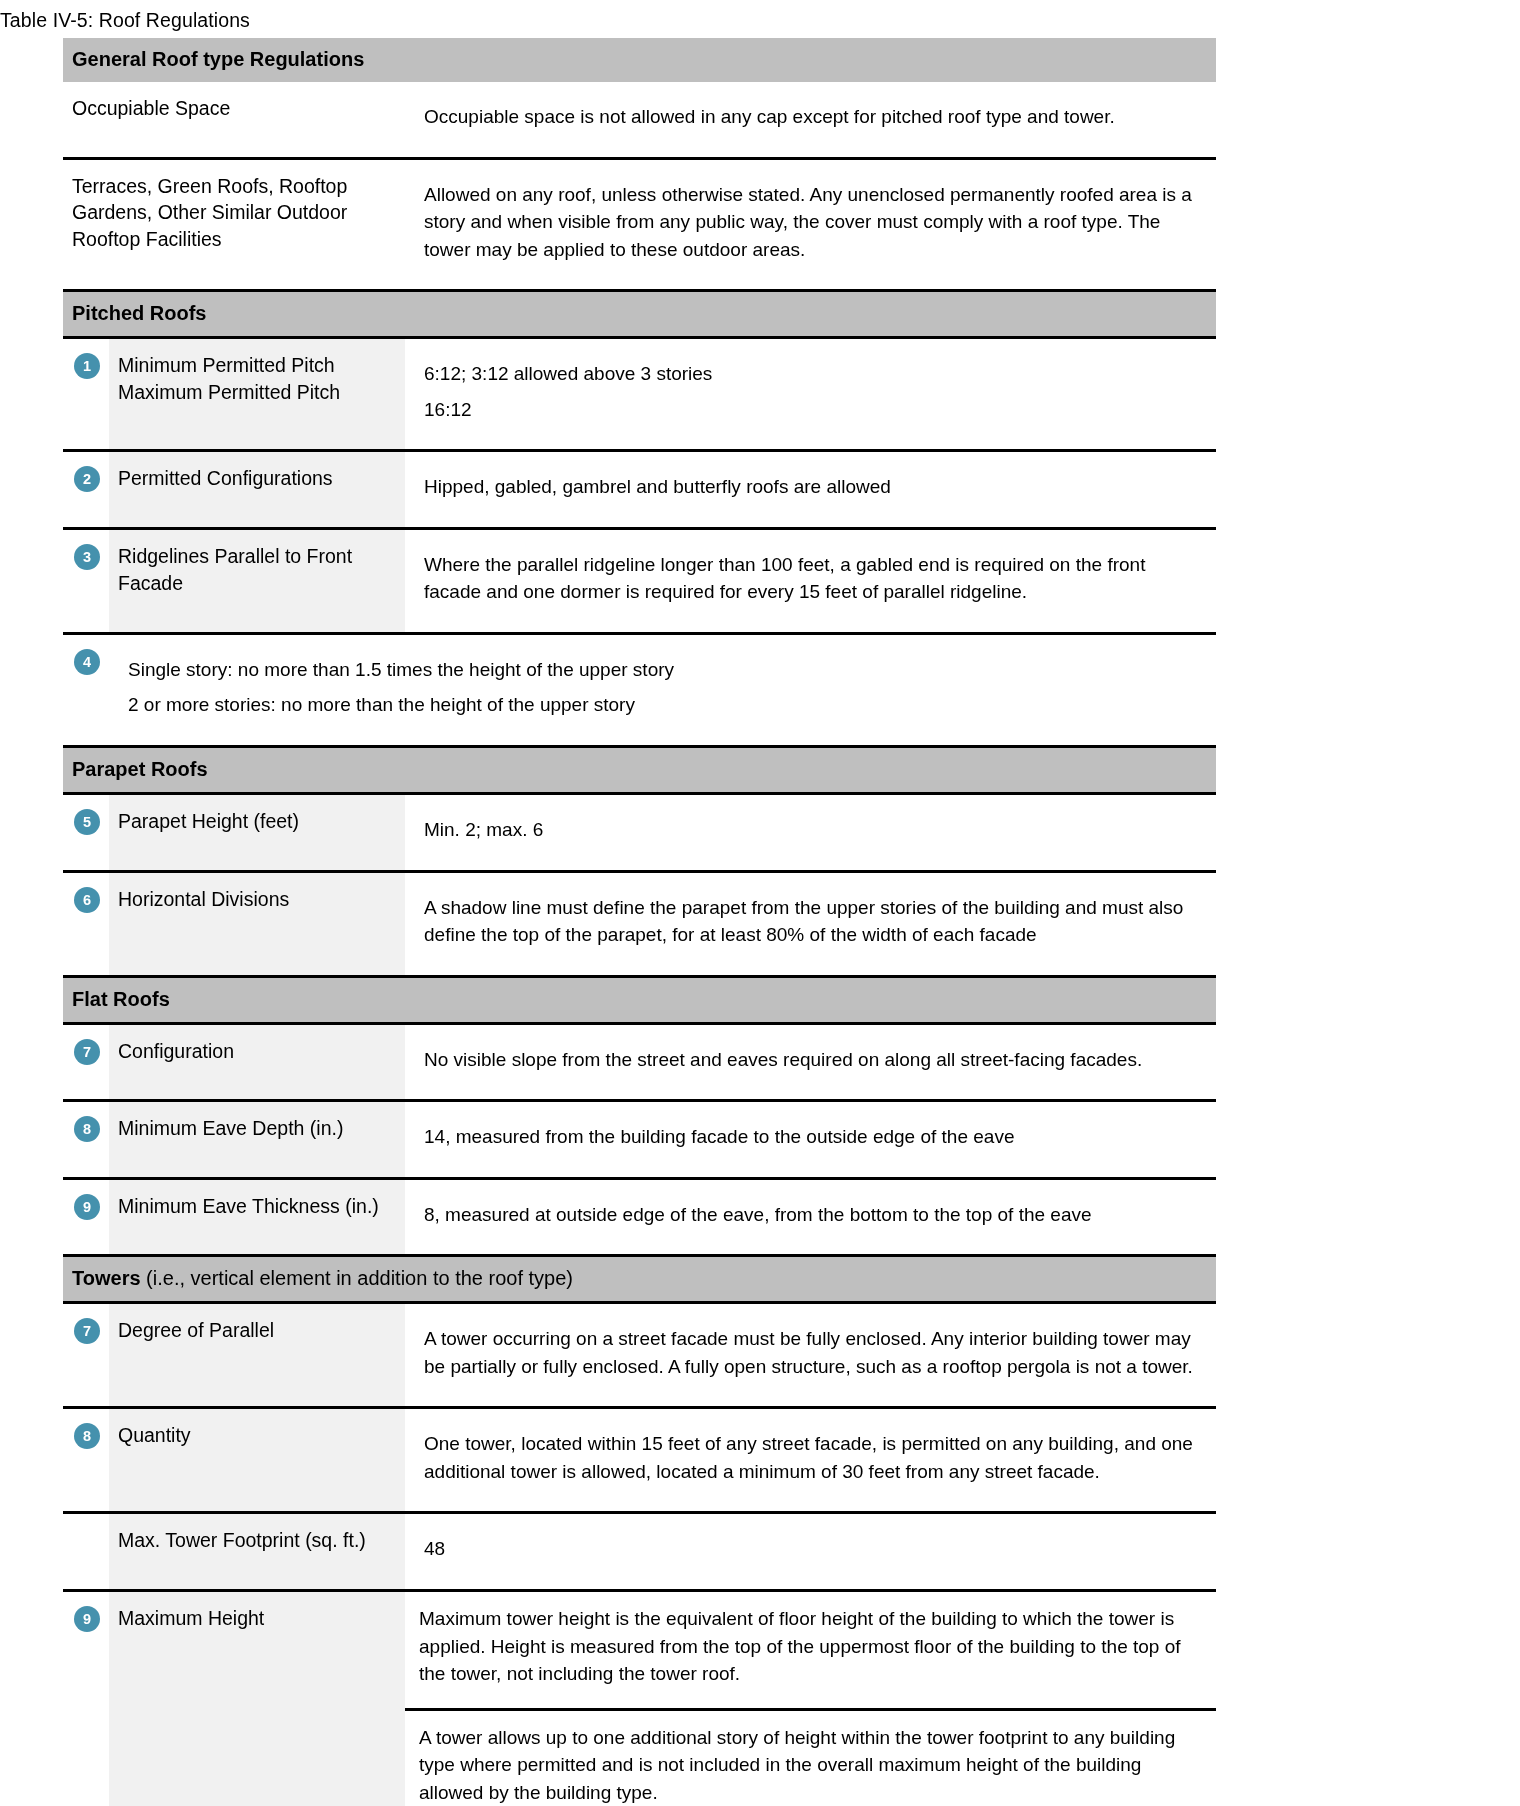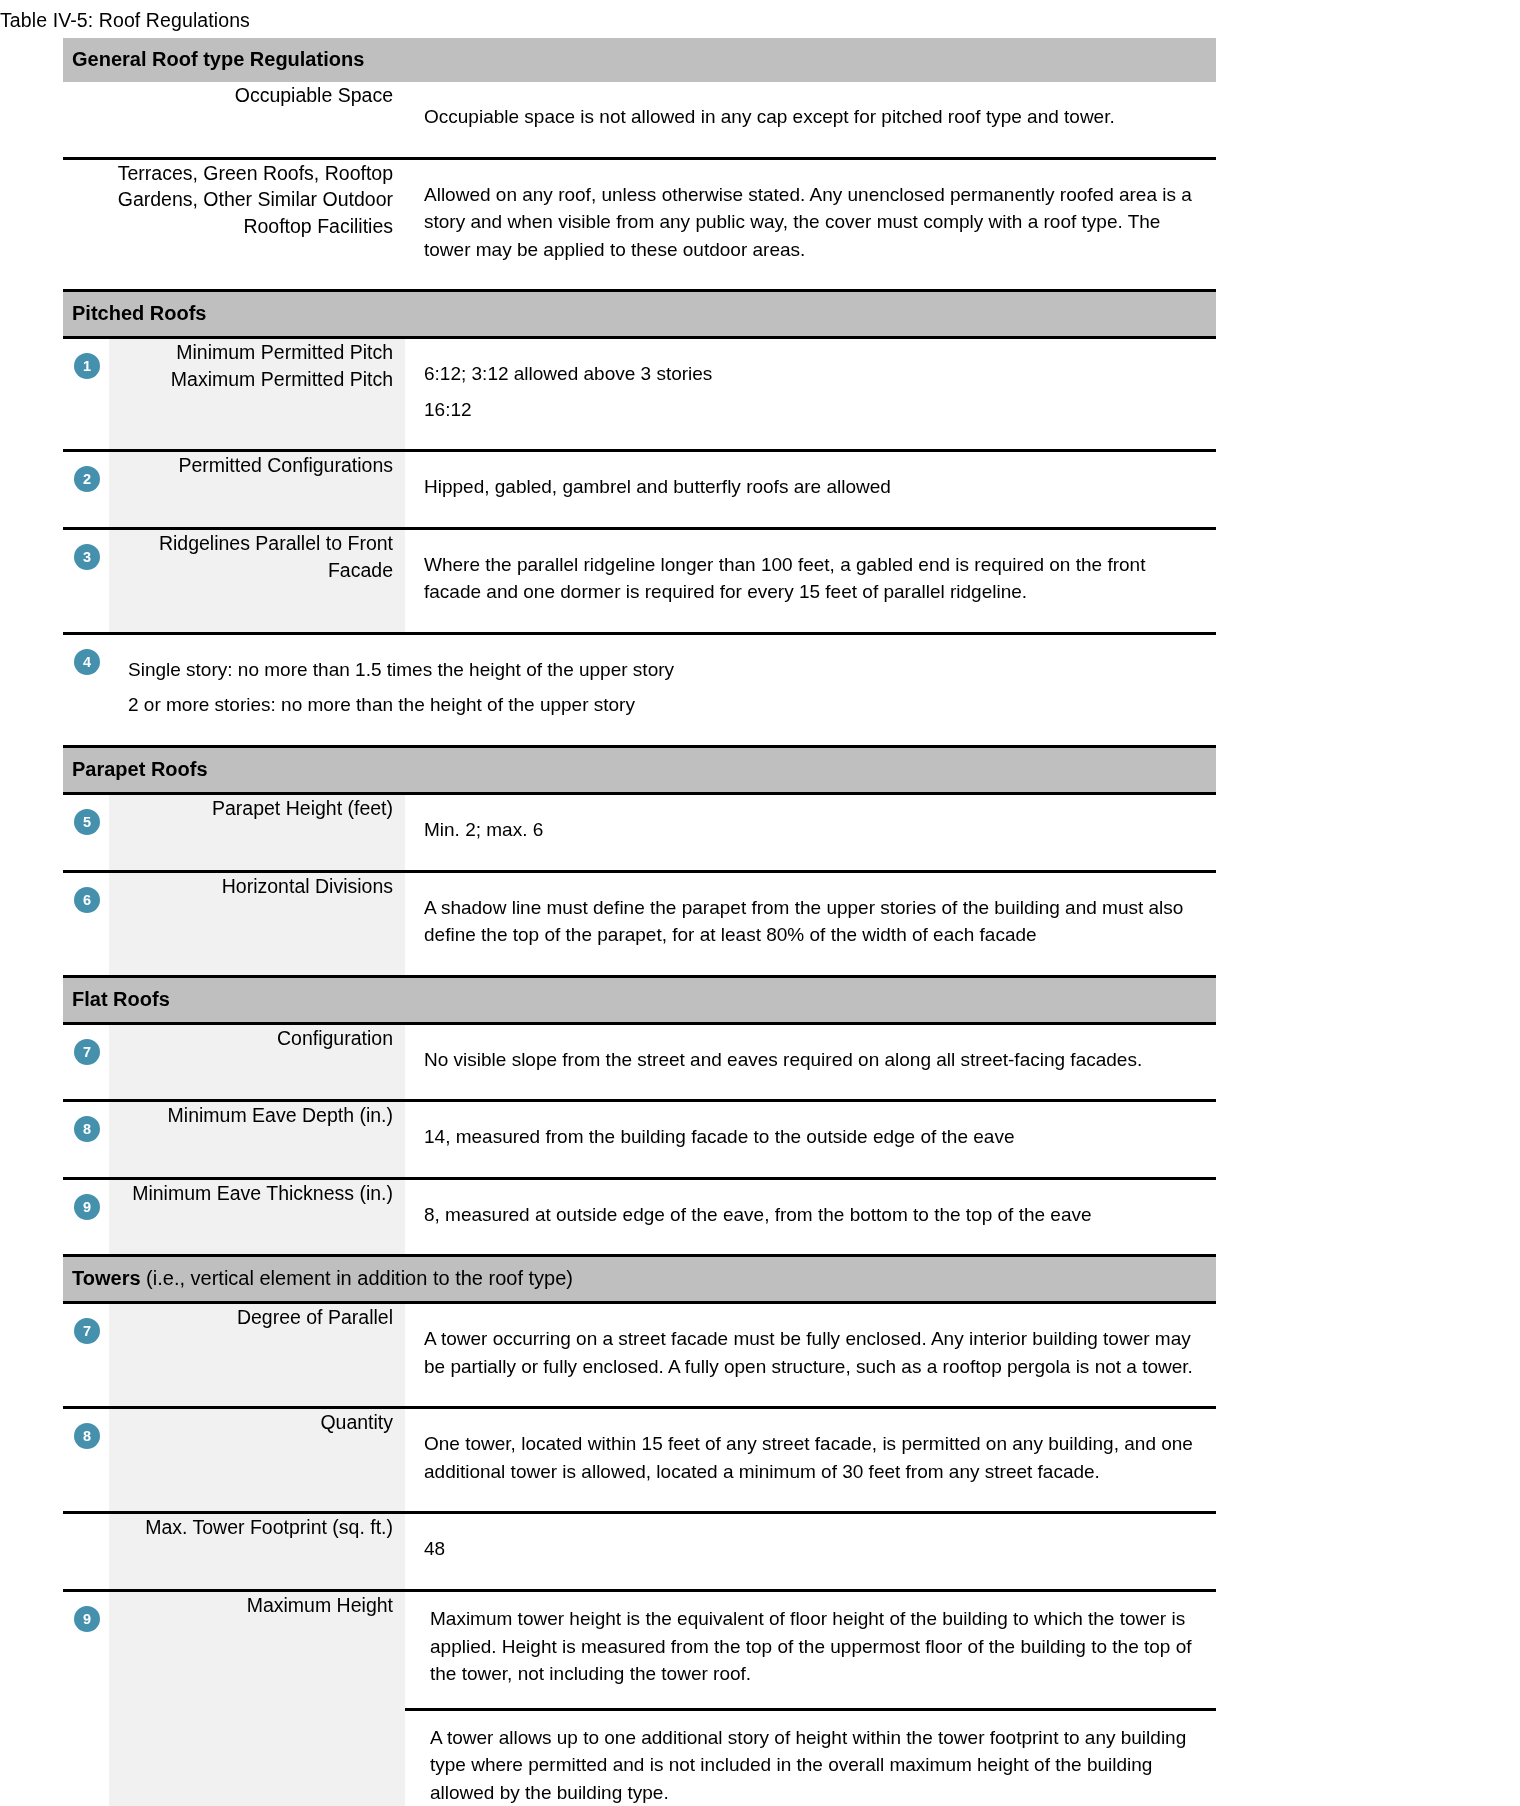--- a/index.html
+++ b/index.html
@@ -62,46 +62,45 @@
     font-size:14.5px;
     font-weight:bold;
     line-height:26px;
     text-align:center;
   }
 
   .label-cell{
     flex:0 0 296px;
     width:296px;
     background:#f1f1f1;
-    padding:0 12px 18px 9px;
+    padding:13px 12px 18px 9px;
     box-sizing:border-box;
     font-size:19.5px;
     line-height:1.38;
-    text-align:right;
   }
   .label-cell.plain{background:#ffffff;}
 
   .value-cell{
     flex:1 1 auto;
     padding:13px 10px 18px 11px;
     box-sizing:border-box;
     font-size:19px;
     line-height:1.45;
   }
   .value-cell p{margin:8px;}
   .value-cell p + p{margin-top:2px;}
 
   
   .row.split .value-stack{
     flex:1 1 auto;
     display:flex;
     flex-direction:column;
   }
   .value-stack .part{
-    padding:13px 10px 20px 25px;
+    padding:13px 10px 20px 14px;
     box-sizing:border-box;
     font-size:19px;
     line-height:1.45;
   }
   .value-stack .part + .part{border-top:3.5px solid #000;}
 
   
   .row.general .label-cell{background:#ffffff;flex:0 0 342px;width:342px;}
   .row.general .label-cell{padding-left:9px;}
 </style>

